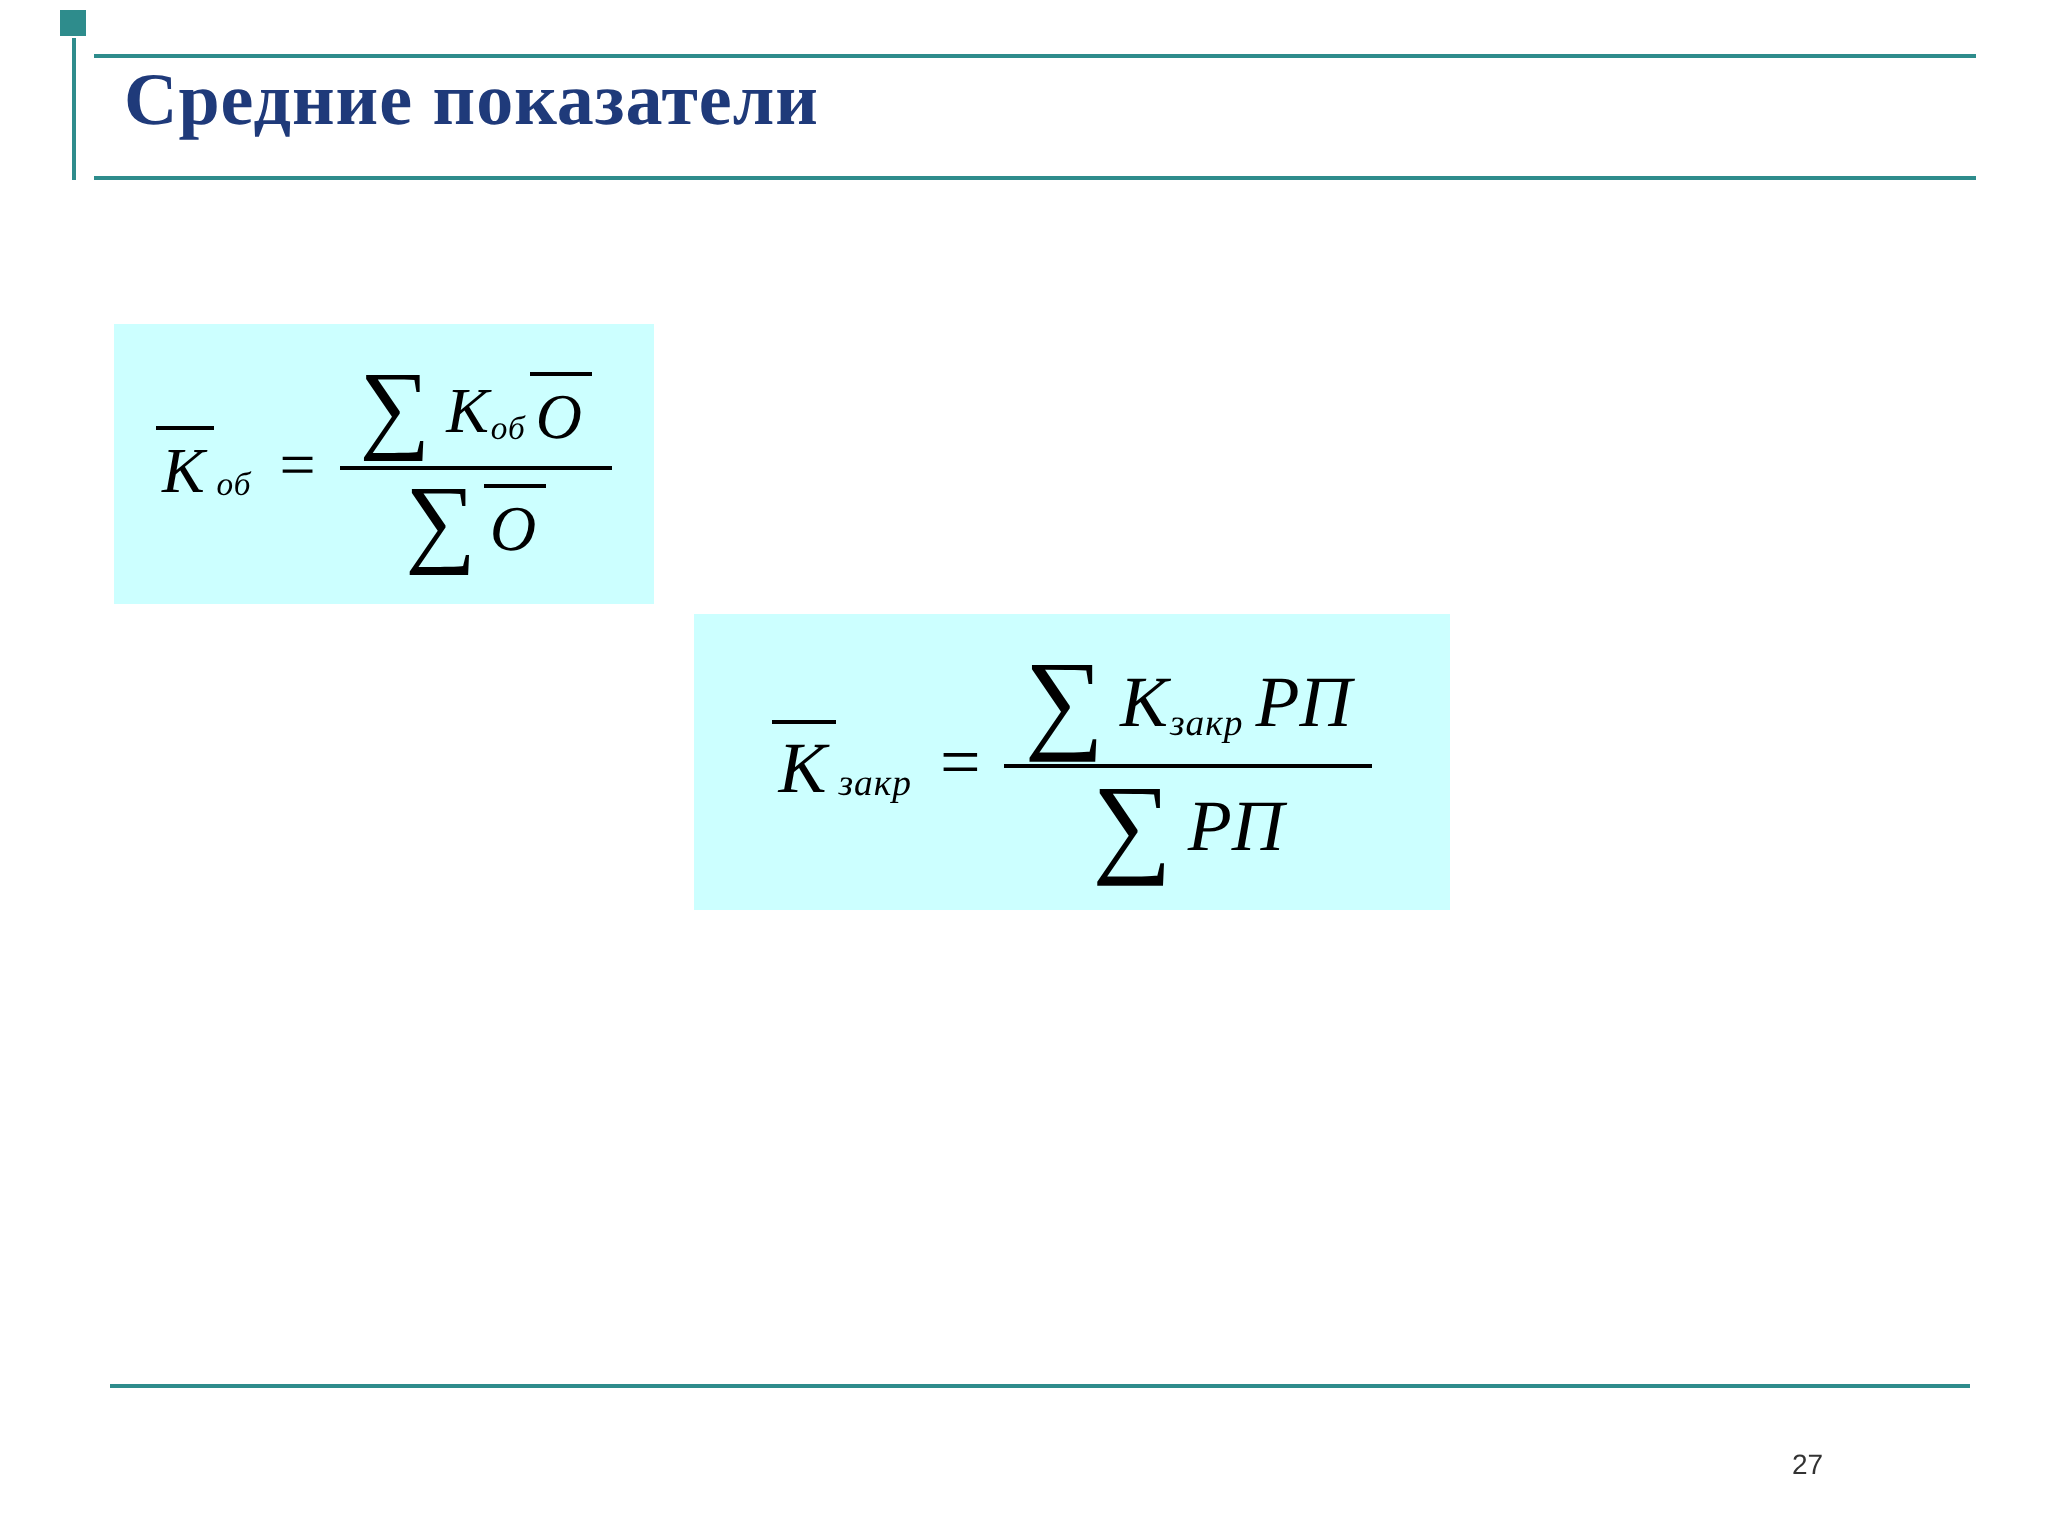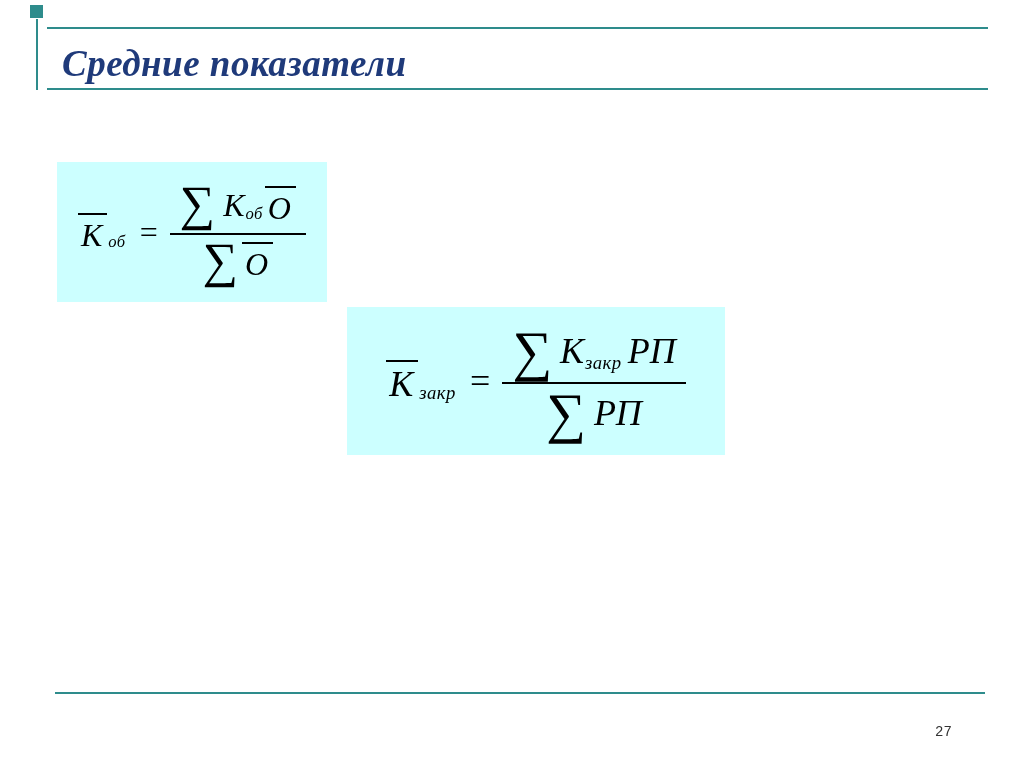--- a/index.html
+++ b/index.html
@@ -44,35 +44,34 @@
     background: var(--accent-teal, #2E8C8C);
   }
   .bottom-line {
     position: absolute;
     left: 55px; top: 692px;
     width: 930px; height: 2px;
     background: var(--accent-teal, #2E8C8C);
   }
   .title {
     position: absolute;
-    left: 62px; top: 42px;
+    left: 62px; top: 29px;
     margin: 0;
     font-size: 37px;
     font-weight: bold;
-    font-style: italic;
     color: var(--title-blue, #1F3A7A);
     letter-spacing: 0.5px;
     white-space: nowrap;
   }
   .page-number {
     position: absolute;
-    left: 935px; top: 724px;
+    left: 896px; top: 724px;
     font-size: 14px;
     color: #333333;
-    font-family: Liberation Mono, monospace;
+    font-family: Liberation Sans, sans-serif;
   }
   
   .formula-box {
     position: absolute;
     background: var(--formula-bg, #CCFFFF);
     display: flex;
     align-items: center;
     justify-content: center;
   }
   .box1 { left: 57px;  top: 162px; width: 270px; height: 140px; }

